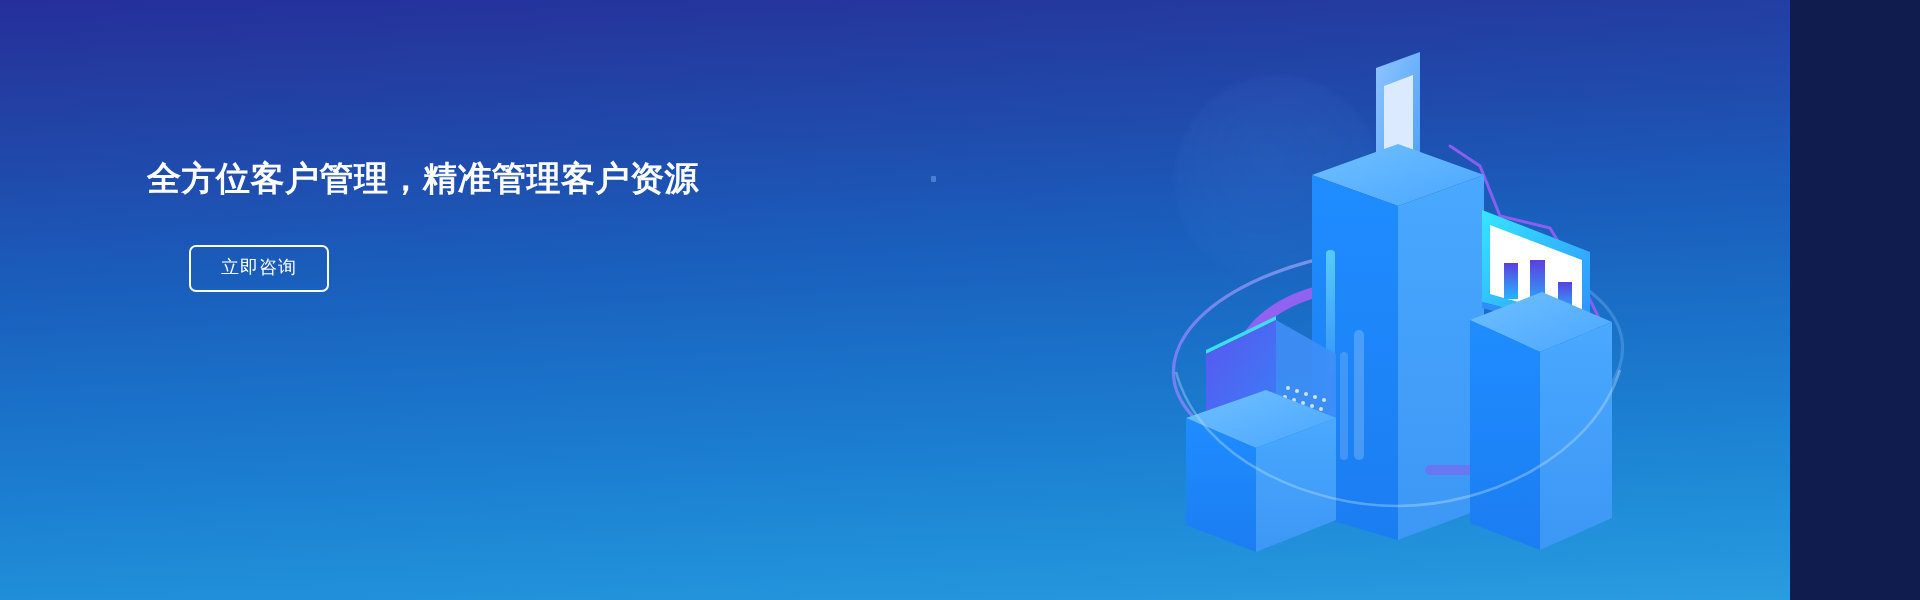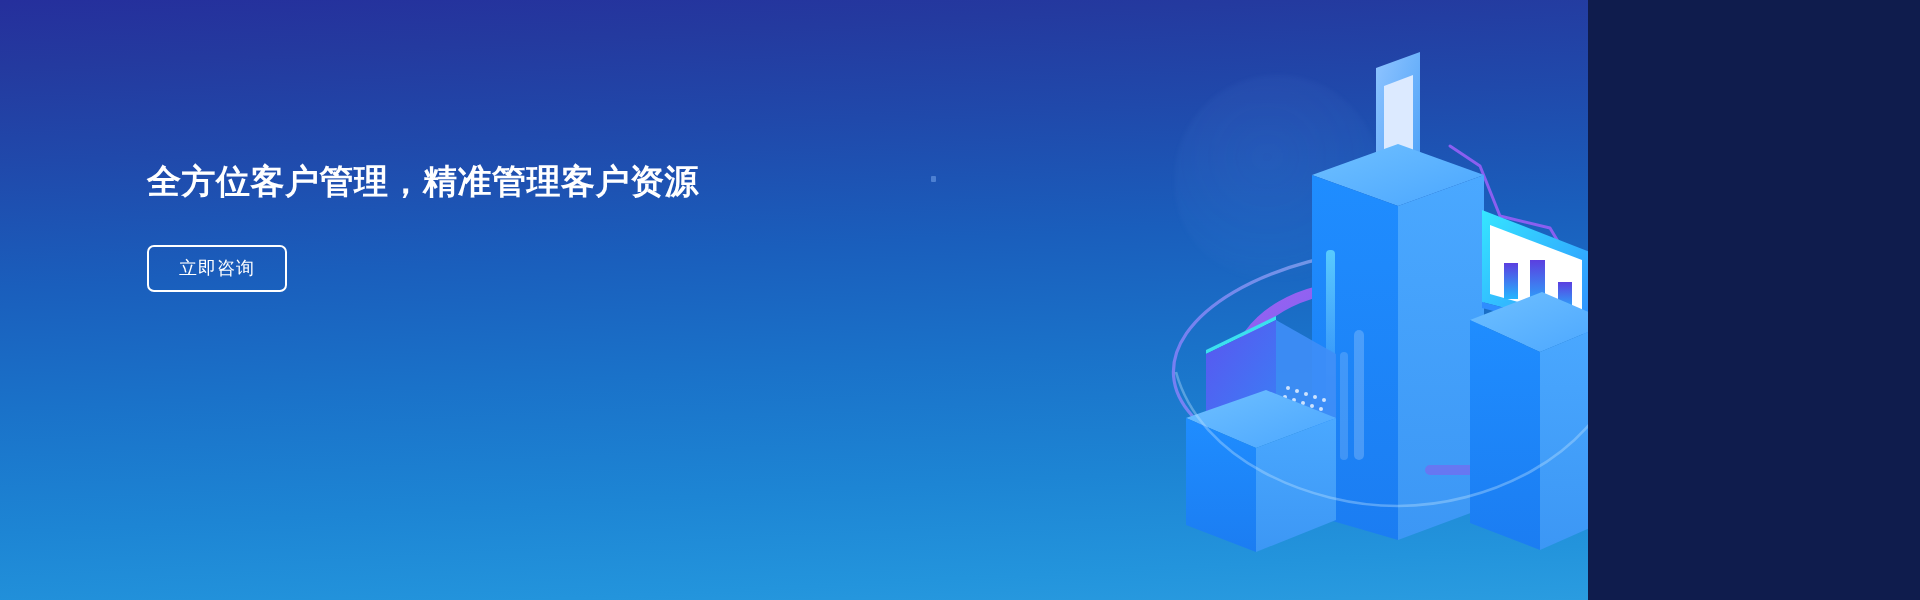--- a/index.html
+++ b/index.html
@@ -6,32 +6,33 @@
     margin: 0;
     padding: 0;
     background: #0f1c4d;
   }
   body {
     font-family: "Liberation Sans", "DejaVu Sans", sans-serif;
   }
 
   .banner {
     position: relative;
-    width: 1588px;
+    width: 1790px;
     height: 600px;
     overflow: hidden;
     background: linear-gradient(177deg,
         #252f9c 0%,
         #243a9f 10%,
         #2049ab 24%,
         #1a5ebc 42%,
         #1a72c9 60%,
         #1d85d4 78%,
         #2394dc 92%,
         #2a9ce0 100%);
+    font-family: Liberation Mono, monospace;
   }
 
   
   .deco-dome {
     position: absolute;
     left: 1175px;
     top: 75px;
     width: 205px;
     height: 205px;
     border-radius: 50% 50% 46% 46%;
@@ -68,20 +69,21 @@
   .subcopy {
     margin: 26px 0 0 0;
     font-size: 17px;
     line-height: 1.62;
     color: #eaf1fb;
     max-width: 600px;
     font-weight: 400;
   }
   .cta-wrap {
     margin-top: 42px;
+    margin-left: 42px;
   }
   .cta {
     display: inline-block;
     padding: 12px 30px 13px 30px;
     border: 2px solid #ffffff;
     border-radius: 7px;
     color: #ffffff;
     font-size: 18px;
     line-height: 1;
     background: transparent;

